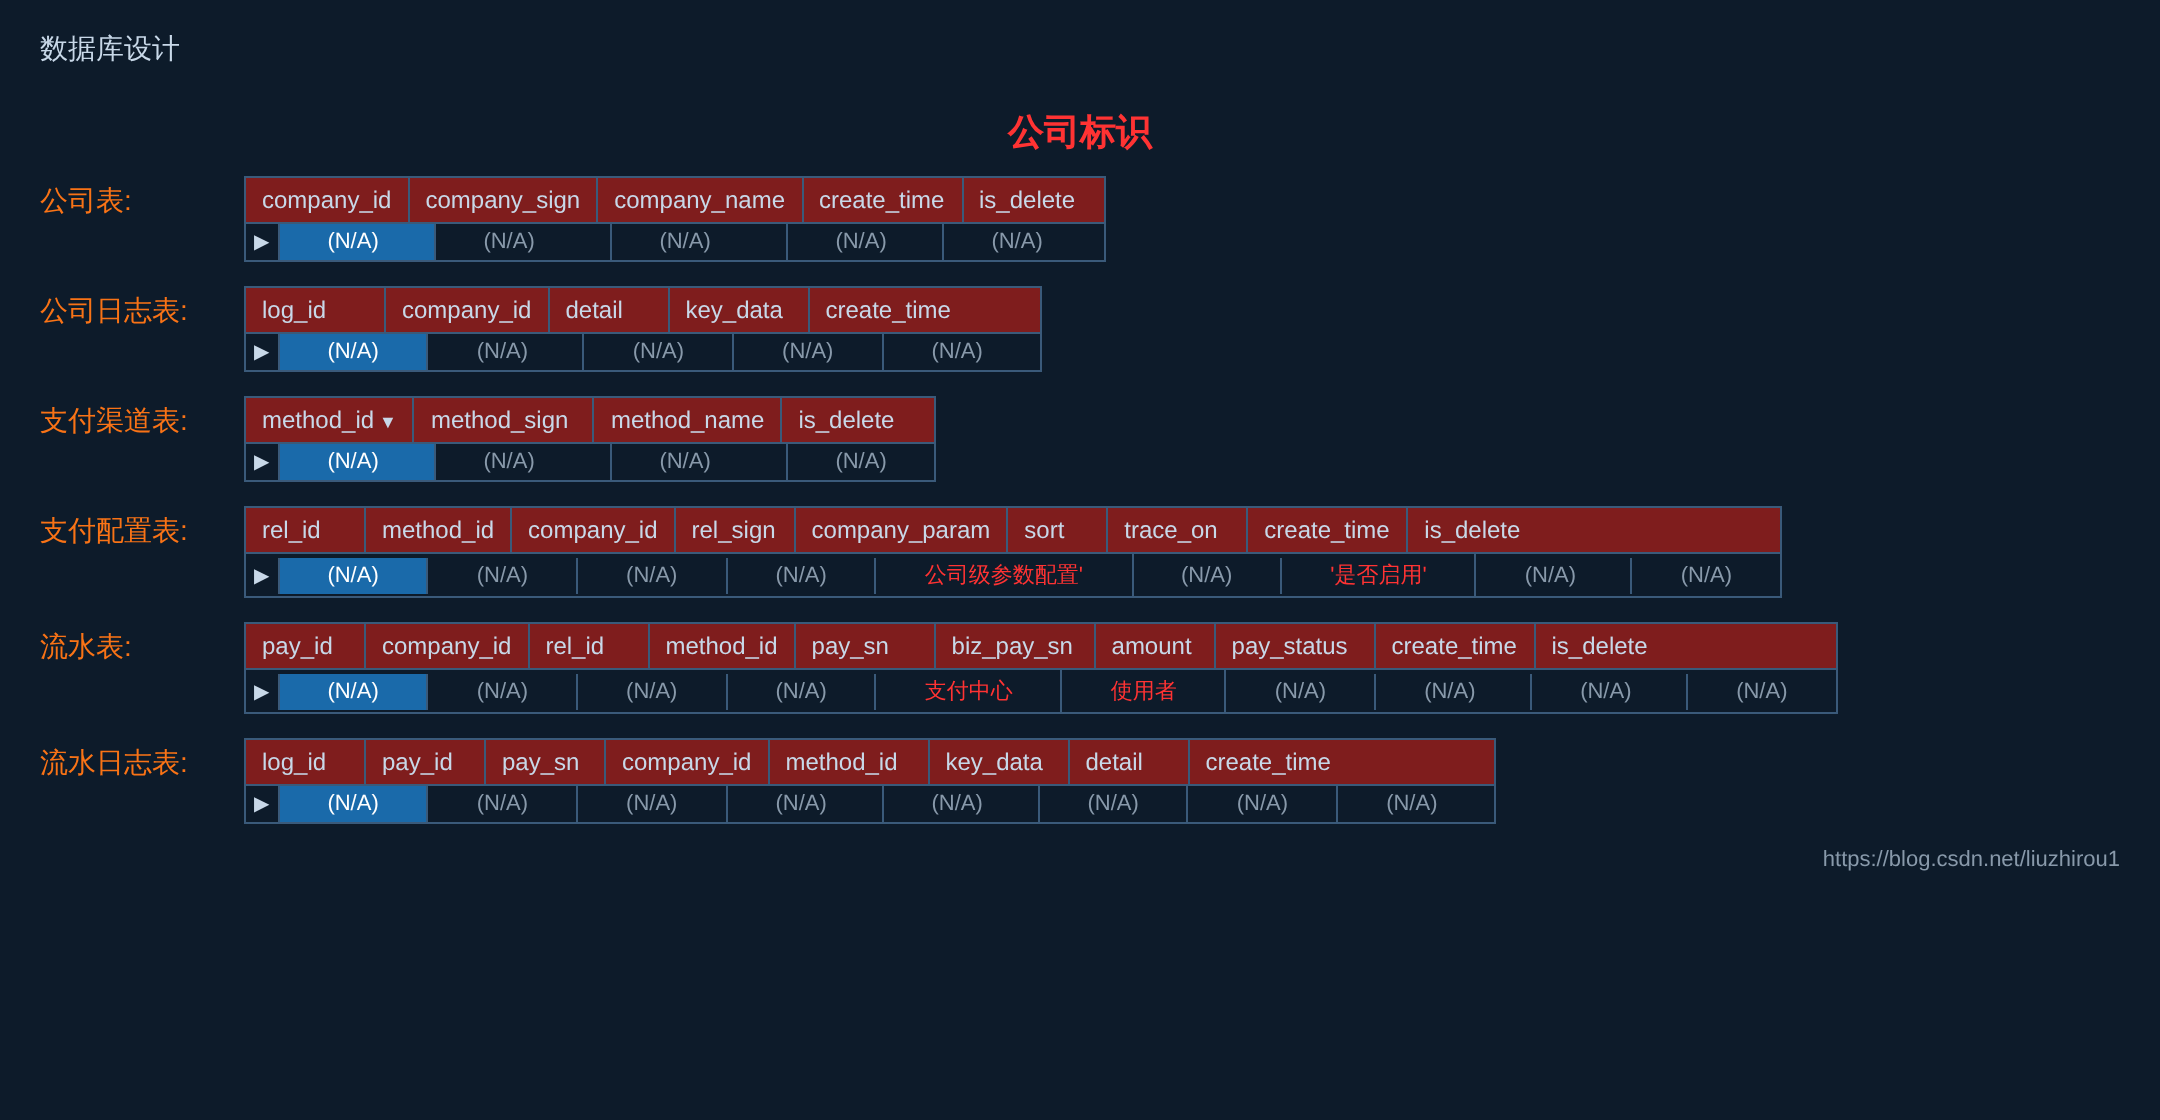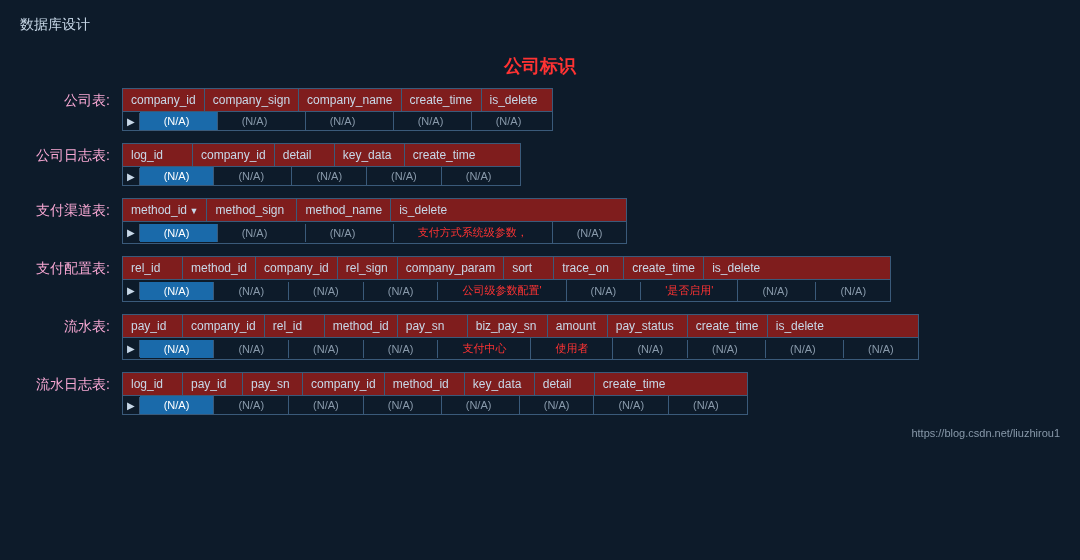--- a/index.html
+++ b/index.html
@@ -23,25 +23,24 @@
       font-size: 18px;
       font-weight: bold;
       margin-bottom: 10px;
     }
     .table-section {
       display: flex;
       align-items: flex-start;
       margin-bottom: 12px;
     }
     .table-label {
-      color: #f9a8d4;
+      color: #f97316;
       font-size: 14px;
       min-width: 90px;
       padding-top: 4px;
-      text-align: right;
       margin-right: 12px;
     }
     .db-table {
       border: 1px solid #3a5a7a;
       background: #0d1b2a;
     }
     .db-table-header {
       display: flex;
       background: #7f1d1d;
       border-bottom: 1px solid #3a5a7a;
@@ -148,21 +147,20 @@
           <div class="col with-arrow" style="min-width: 80px;">method_id</div>
           <div class="col" style="min-width: 90px;">method_sign</div>
           <div class="col" style="min-width: 90px;">method_name</div>
           <div class="col" style="min-width: 70px;">is_delete</div>
         </div>
         <div class="db-table-row">
           <div class="row-arrow">▶</div>
           <div class="cell highlighted" style="min-width: 78px;">(N/A)</div>
           <div class="cell" style="min-width: 88px;">(N/A)</div>
           <div class="cell" style="min-width: 88px;">(N/A)</div>
-          <div class="cell red-text" style="min-width: 138px;">支付方式系统级参数，</div>
           <div class="cell" style="min-width: 68px;">(N/A)</div>
         </div>
       </div>
     </div>
     <div class="table-section">
       <div class="table-label">支付配置表:</div>
       <div class="db-table">
         <div class="db-table-header">
           <div class="col" style="min-width: 60px;">rel_id</div>
           <div class="col" style="min-width: 70px;">method_id</div>

